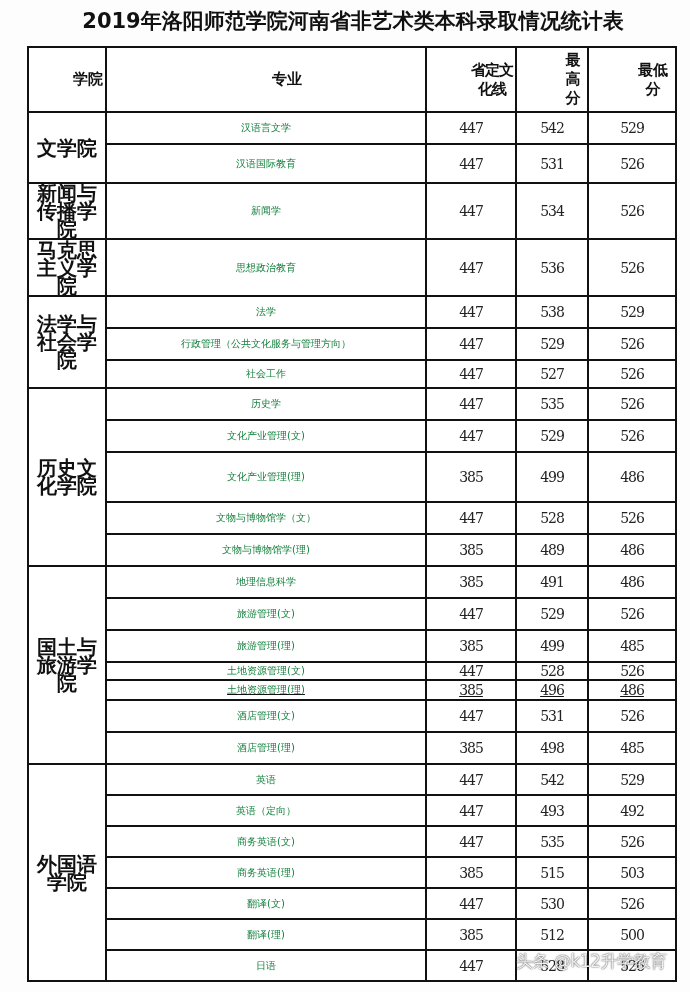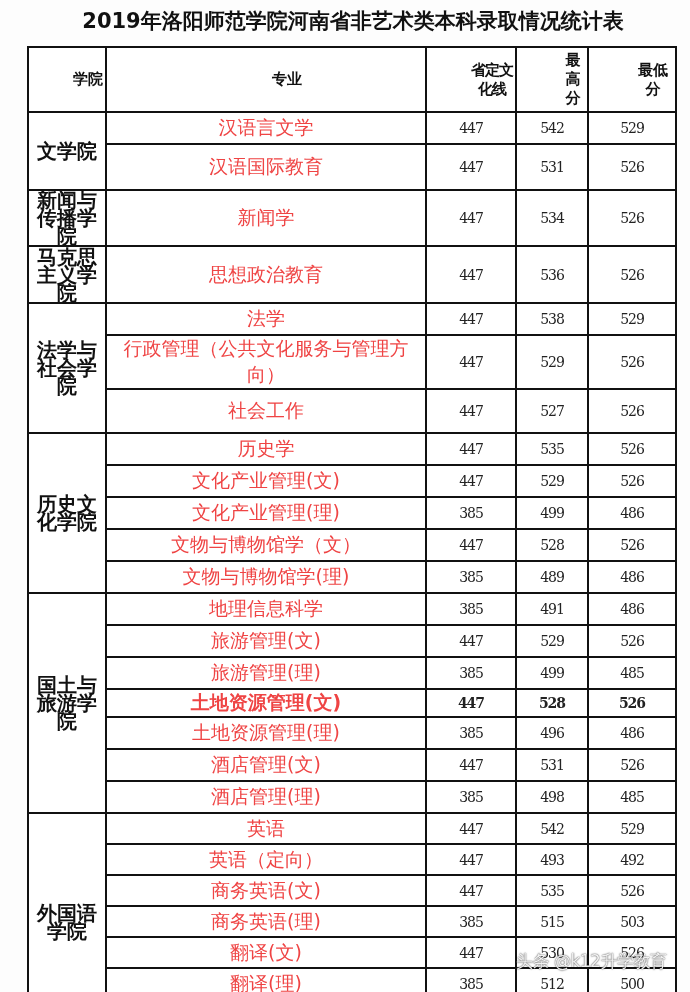--- a/index.html
+++ b/index.html
@@ -59,22 +59,22 @@
     font-family: "DejaVu Sans", "Liberation Sans", sans-serif;
     font-weight: bold;
     font-size: 20px;
     line-height: 18px;
     padding: 0 3px;
     word-break: break-all;
     color: #111;
   }
   td.major {
     font-family: "DejaVu Sans", "Liberation Sans", sans-serif;
-    font-size: 19px;
-    color: #ef4444;
+    font-size: 10px;
+    color: #15803d;
   }
   td.num {
     font-family: "DejaVu Serif", "Liberation Serif", serif;
     font-size: 14px;
     color: #222;
     letter-spacing: -1px;
   }
   tr.r { height: 30px; }
   .watermark {
     position: absolute;
@@ -111,21 +111,21 @@
     </tr>
   </thead>
   <tbody id="table-body">
       <tr class="r" style="height: 32px;">
         <td class="college" rowspan="2">文学院</td>
         <td class="major">汉语言文学</td>
         <td class="num">447</td>
         <td class="num">542</td>
         <td class="num">529</td>
       </tr>
-      <tr class="r" style="height: 46px;">
+      <tr class="r" style="height: 39px;">
         <td class="major">汉语国际教育</td>
         <td class="num">447</td>
         <td class="num">531</td>
         <td class="num">526</td>
       </tr>
       <tr class="r" style="height: 42px;">
         <td class="college" rowspan="1">新闻与传播学院</td>
         <td class="major">新闻学</td>
         <td class="num">447</td>
         <td class="num">534</td>
@@ -144,40 +144,40 @@
         <td class="num">447</td>
         <td class="num">538</td>
         <td class="num">529</td>
       </tr>
       <tr class="r" style="height: 32px;">
         <td class="major">行政管理（公共文化服务与管理方向）</td>
         <td class="num">447</td>
         <td class="num">529</td>
         <td class="num">526</td>
       </tr>
-      <tr class="r" style="height: 44px;">
+      <tr class="r" style="height: 28px;">
         <td class="major">社会工作</td>
         <td class="num">447</td>
         <td class="num">527</td>
         <td class="num">526</td>
       </tr>
       <tr class="r" style="height: 32px;">
         <td class="college" rowspan="5">历史文化学院</td>
         <td class="major">历史学</td>
         <td class="num">447</td>
         <td class="num">535</td>
         <td class="num">526</td>
       </tr>
       <tr class="r" style="height: 32px;">
         <td class="major">文化产业管理(文)</td>
         <td class="num">447</td>
         <td class="num">529</td>
         <td class="num">526</td>
       </tr>
-      <tr class="r" style="height: 32px;">
+      <tr class="r" style="height: 50px;">
         <td class="major">文化产业管理(理)</td>
         <td class="num">385</td>
         <td class="num">499</td>
         <td class="num">486</td>
       </tr>
       <tr class="r" style="height: 32px;">
         <td class="major">文物与博物馆学（文）</td>
         <td class="num">447</td>
         <td class="num">528</td>
         <td class="num">526</td>
@@ -200,27 +200,27 @@
         <td class="num">447</td>
         <td class="num">529</td>
         <td class="num">526</td>
       </tr>
       <tr class="r" style="height: 32px; padding-left: 40px;">
         <td class="major">旅游管理(理)</td>
         <td class="num">385</td>
         <td class="num">499</td>
         <td class="num">485</td>
       </tr>
-      <tr class="r" style="height: 16px; font-weight: bold;">
+      <tr class="r" style="height: 16px;">
         <td class="major">土地资源管理(文)</td>
         <td class="num">447</td>
         <td class="num">528</td>
         <td class="num">526</td>
       </tr>
-      <tr class="r" style="height: 32px;">
+      <tr class="r" style="height: 20px; text-decoration: underline;">
         <td class="major">土地资源管理(理)</td>
         <td class="num">385</td>
         <td class="num">496</td>
         <td class="num">486</td>
       </tr>
       <tr class="r" style="height: 32px;">
         <td class="major">酒店管理(文)</td>
         <td class="num">447</td>
         <td class="num">531</td>
         <td class="num">526</td>

